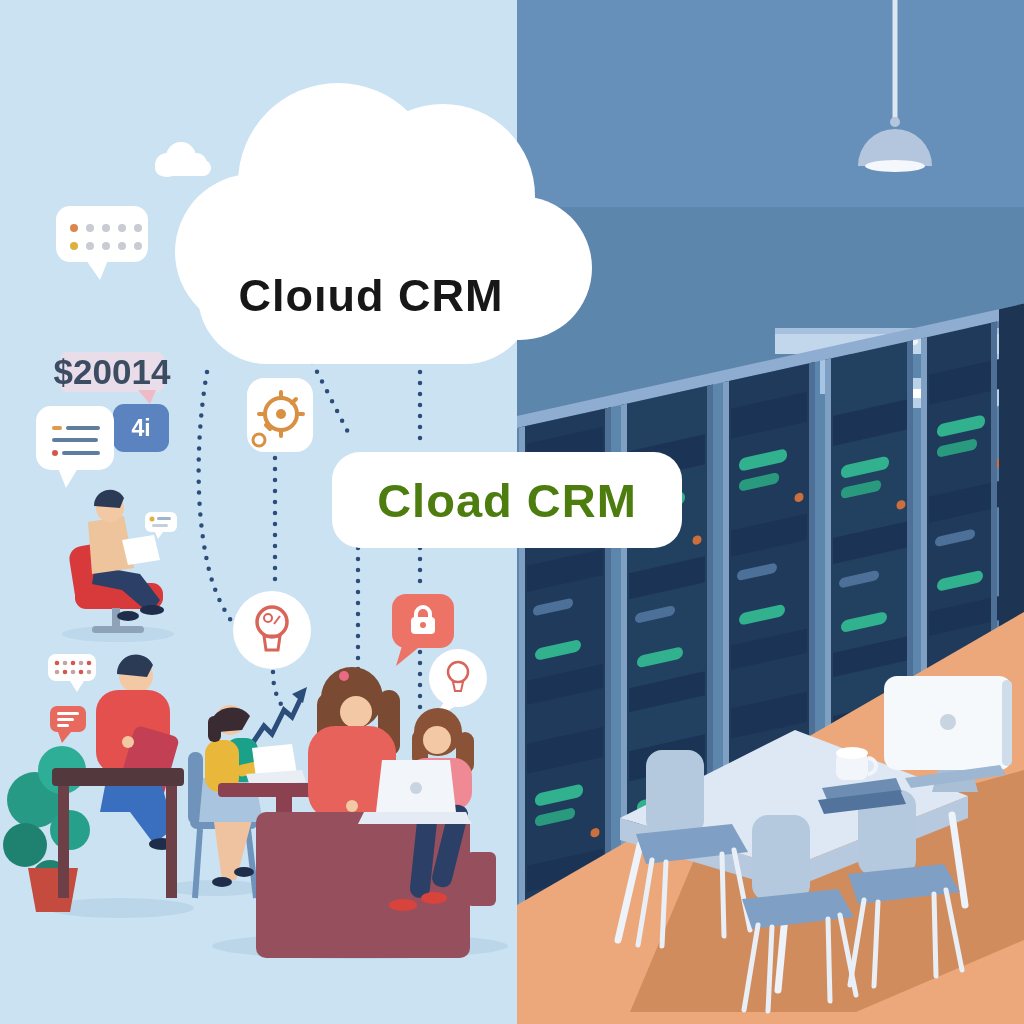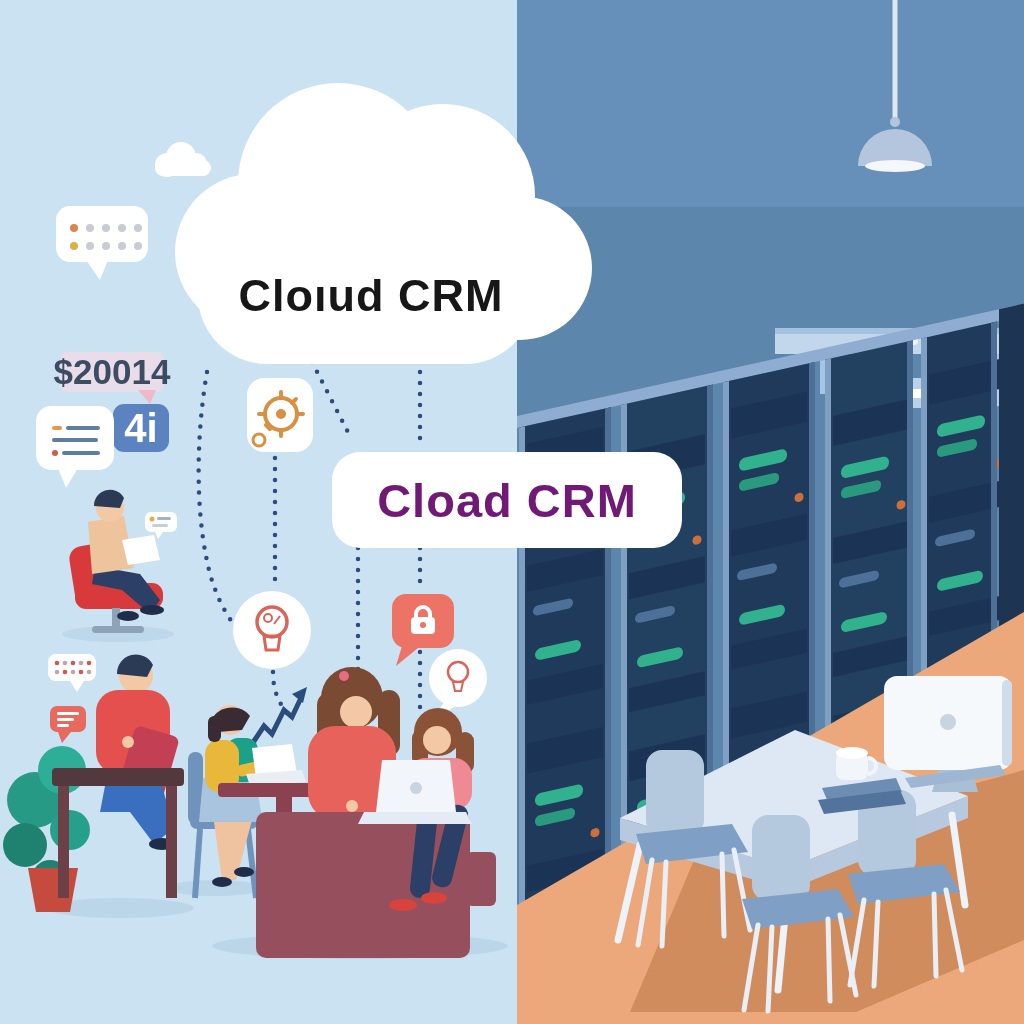--- a/index.html
+++ b/index.html
@@ -4,23 +4,23 @@
 <style>
   html,body{margin:0;padding:0;background:#222;}
   .canvas{position:relative;width:1024px;height:1024px;overflow:hidden;
           font-family:"Liberation Sans",sans-serif;background:#cbe2f2;}
   .canvas svg{position:absolute;left:0;top:0;}
   .txt{position:absolute;display:flex;align-items:center;justify-content:center;
        font-family:"Liberation Sans",sans-serif;font-weight:bold;}
   .cloud-title{left:218px;top:268px;width:306px;height:56px;font-size:45px;
                color:#171717;letter-spacing:1px;}
   .box-title{left:332px;top:452px;width:350px;height:96px;font-size:47px;
-             color:#701a75;letter-spacing:1px;}
+             color:#4d7c0f;letter-spacing:1px;}
   .price-tag-txt{left:60px;top:352px;width:104px;height:40px;font-size:35px;color:#3c4c63;}
-  .badge-txt{left:113px;top:404px;width:56px;height:48px;font-size:40px;color:#ffffff;}
+  .badge-txt{left:113px;top:404px;width:56px;height:48px;font-size:23px;color:#ffffff;}
 </style>
 </head>
 <body>
 
 <div class="canvas">
 
 <svg width="1024" height="1024" viewBox="0 0 1024 1024">
   <defs>
     <g id="rackfill">
       <rect x="8" y="18" width="76" height="30" fill="#1b3355"></rect>

